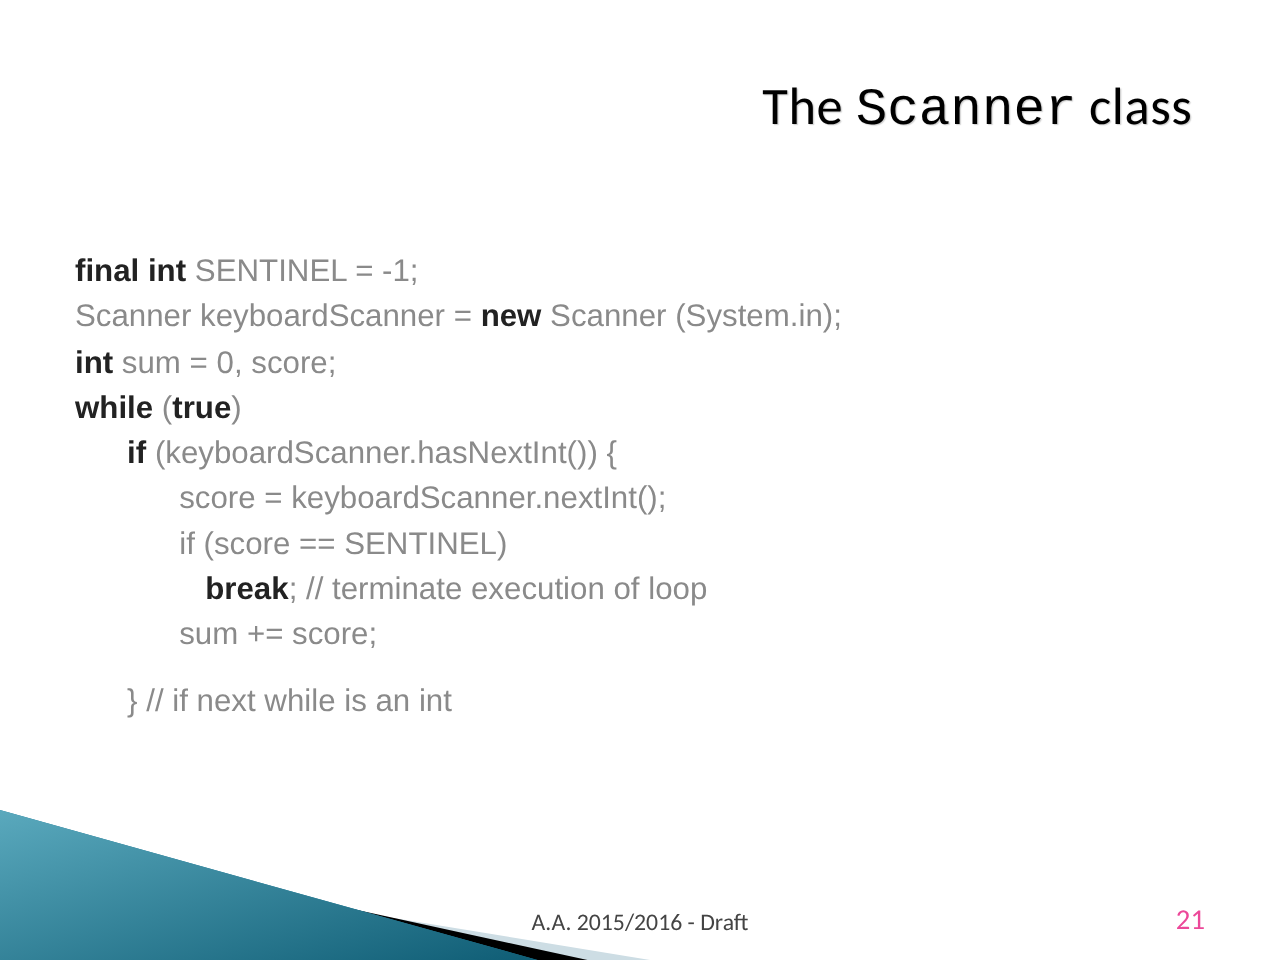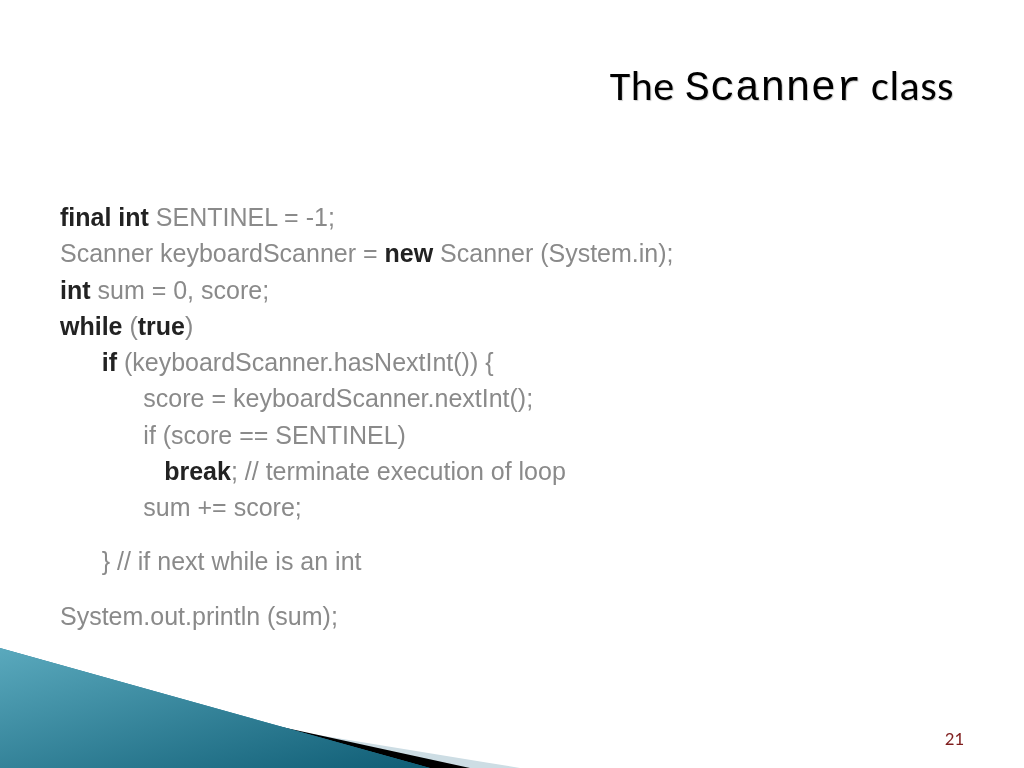--- a/index.html
+++ b/index.html
@@ -53,22 +53,22 @@
     left: 0;
     width: 100%;
     text-align: center;
     font-size: 19px;
     color: #444;
   }
   .page-num {
     position: absolute;
     bottom: 18px;
     right: 60px;
-    font-size: 19px;
-    color: #7f1d1d;
+    font-size: 23px;
+    color: #ec4899;
   }
   
   .decor {
     position: absolute;
     left: 0;
     bottom: 0;
     width: 520px;
     height: 140px;
     pointer-events: none;
   }
@@ -83,30 +83,31 @@
   </div>
 
   <div class="code"><span class="blk"><span class="kw">final int</span><span> SENTINEL = -1;</span>
 <span>Scanner keyboardScanner = </span><span class="kw">new</span><span> Scanner (System.in);</span>
 <span class="kw">int</span><span> sum = 0, score;</span>
 <span class="kw">while</span><span> (</span><span class="kw">true</span><span>)</span>
 <span>      </span><span class="kw">if</span><span> (keyboardScanner.hasNextInt()) {</span>
 <span>            score = keyboardScanner.nextInt();</span>
 <span>            if (score == SENTINEL)</span>
 <span>               </span><span class="kw">break</span><span>; // terminate execution of loop</span>
-<span>            sum += score;</span></span><span class="blk"><span>      } // if next while is an int</span></span><span class="blk"><span>System.out.println (sum);</span></span></div>
+<span>            sum += score;</span></span><span class="blk"><span>      } // if next while is an int</span></span></div>
 
   <svg class="decor" viewBox="0 0 520 140" preserveAspectRatio="none">
     <polygon points="0,140 520,140 0,55" fill="#cddde4"></polygon>
     <polygon points="0,140 470,140 0,38" fill="#000000"></polygon>
     <polygon points="0,140 430,140 0,20" fill="#1f7a99"></polygon>
     <polygon points="0,140 430,140 0,20" fill="url(#g1)"></polygon>
     <defs>
       <linearGradient id="g1" x1="0" y1="0" x2="1" y2="1">
         <stop offset="0" stop-color="#5aa9bd"></stop>
         <stop offset="1" stop-color="#0f5d75"></stop>
       </linearGradient>
     </defs>
   </svg>
 
+  <div class="footer-text">A.A. 2015/2016  -  Draft</div>
   <div class="page-num">21</div>
 
 </div>
 
 </body></html>

